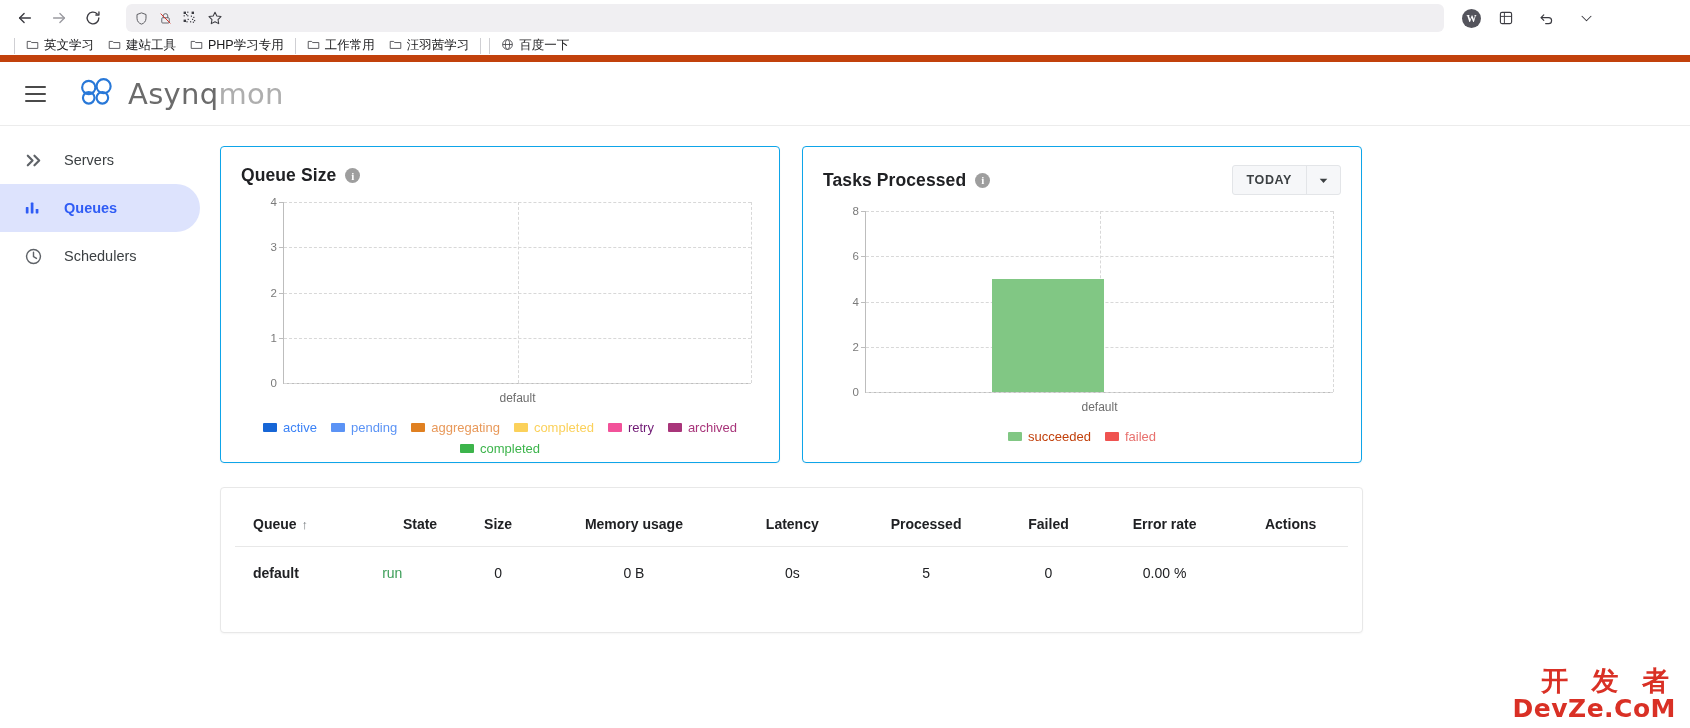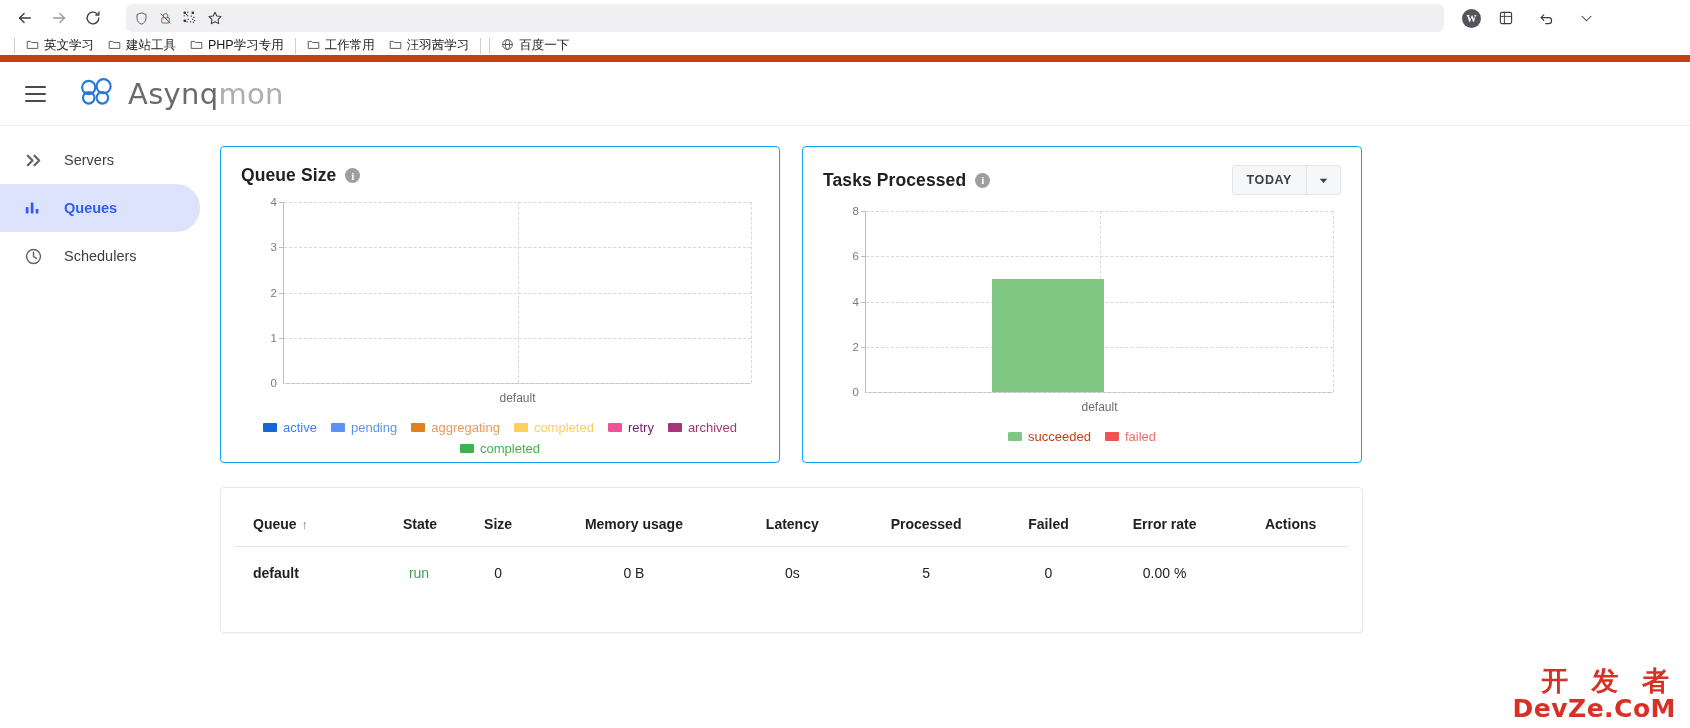--- a/index.html
+++ b/index.html
@@ -273,21 +273,21 @@
   thead th.left { text-align: left; padding-left: 18px; }
   .sort-arrow { font-size: 13px; color: #70757a; margin-left: 5px; }
   tbody td {
     font-size: 14px;
     color: #202124;
     text-align: center;
     padding: 18px 6px;
     white-space: nowrap;
   }
   tbody td.qname { text-align: left; padding-left: 18px; font-weight: 700; }
-  tbody td.state { color: #3c9e58; text-align: center; padding-left: 4px; }
+  tbody td.state { color: #3c9e58; text-align: left; padding-left: 4px; }
 
   
   .watermark {
     position: absolute;
     right: 14px;
     bottom: 6px;
     text-align: right;
     line-height: 1.05;
     pointer-events: none;
   }

